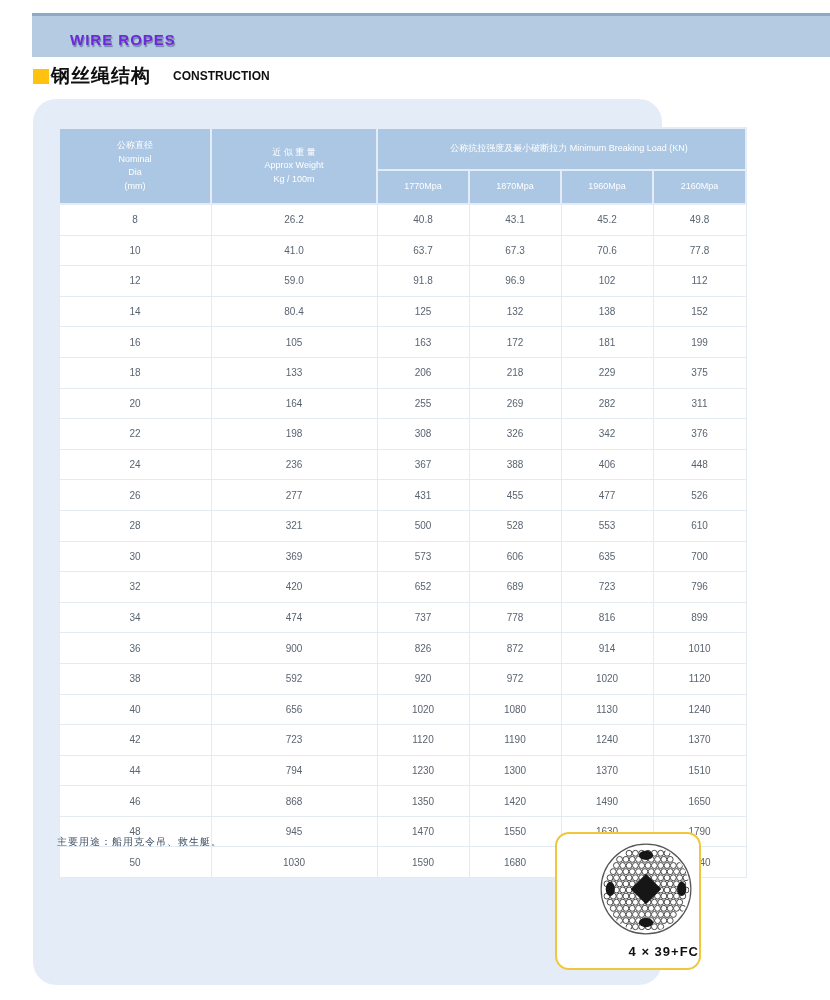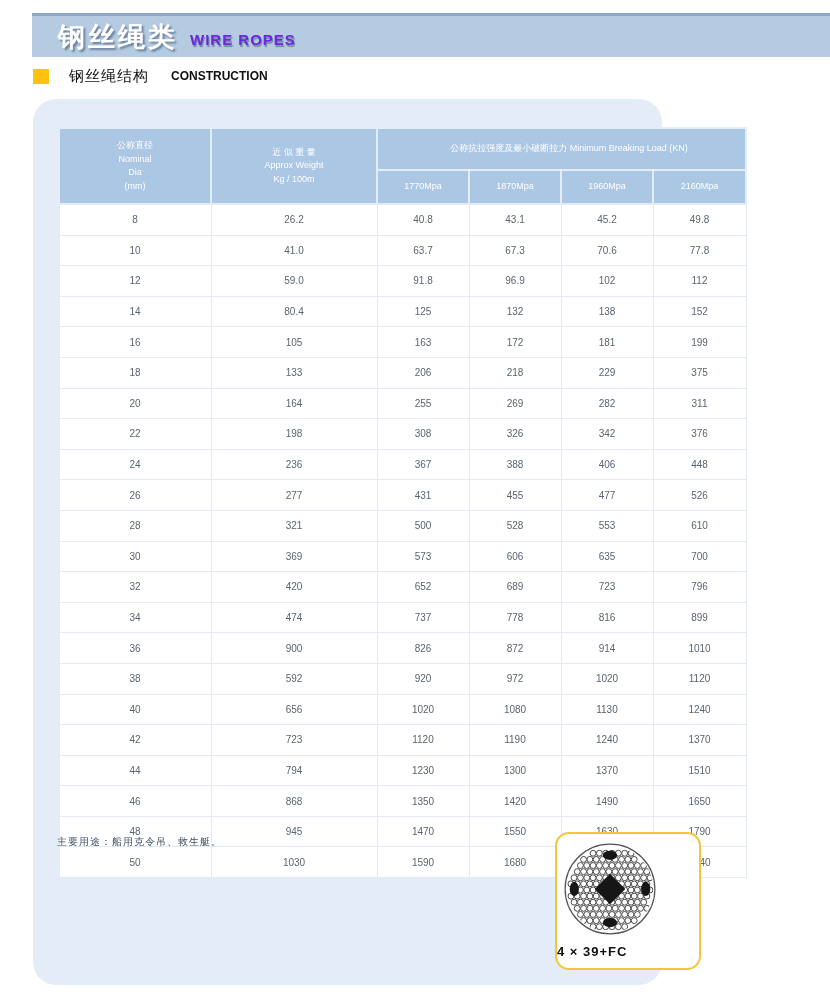--- a/index.html
+++ b/index.html
@@ -21,21 +21,21 @@
   .banner-en{
     font-size:15px;font-weight:bold;color:#6d28d9;margin-left:12px;margin-top:6px;
     letter-spacing:1px;text-shadow:1px 2px 1px rgba(96,116,145,.8);
   }
   
   .section{
     position:absolute;left:33px;top:66px;height:20px;
     display:flex;align-items:center;
   }
   .bullet{width:16px;height:15px;background:#ffc20e;}
-  .sec-zh{font-size:15px;font-weight:normal;color:#101010;margin-left:20px;letter-spacing:1px;}
+  .sec-zh{font-size:19px;font-weight:bold;color:#101010;margin-left:2px;letter-spacing:1px;}
   .sec-en{font-size:12px;font-weight:bold;color:#101010;margin-left:22px;}
   
   .panel{
     position:absolute;left:33px;top:99px;width:629px;height:886px;
     background:#e4edf7;
     border-radius:23px;
   }
   
   table.spec{
     position:absolute;left:25px;top:28px;width:687px;
@@ -54,31 +54,30 @@
     height:27.6px;border:1px solid #e3eaf2;
   }
   
   .usage-note{
     position:absolute;left:24px;top:736px;font-size:10px;color:#3f5165;letter-spacing:1px;
   }
   
   .rope-card{
     position:absolute;left:522px;top:733px;width:146px;height:138px;
     background:#ffffff;border:2px solid #f2c63c;border-radius:14px;
-    display:flex;flex-direction:column;align-items:flex-start;justify-content:flex-start;
+    display:flex;flex-direction:column;align-items:flex-end;justify-content:flex-start;
     box-sizing:border-box;padding-top:6px;
   }
   .rope-svg{width:106px;height:102px;}
   .rope-label{font-size:13px;font-weight:bold;color:#101010;margin-top:2px;letter-spacing:1px;}
 </style>
 </head>
 <body>
 
 <div class="banner">
-  <span class="banner-zh">钢丝绳类</span>
   <span class="banner-en">WIRE ROPES</span>
 </div>
 
 <div class="section">
   <span class="bullet"></span>
   <span class="sec-zh">钢丝绳结构</span>
   <span class="sec-en">CONSTRUCTION</span>
 </div>
 
 <div class="panel">

